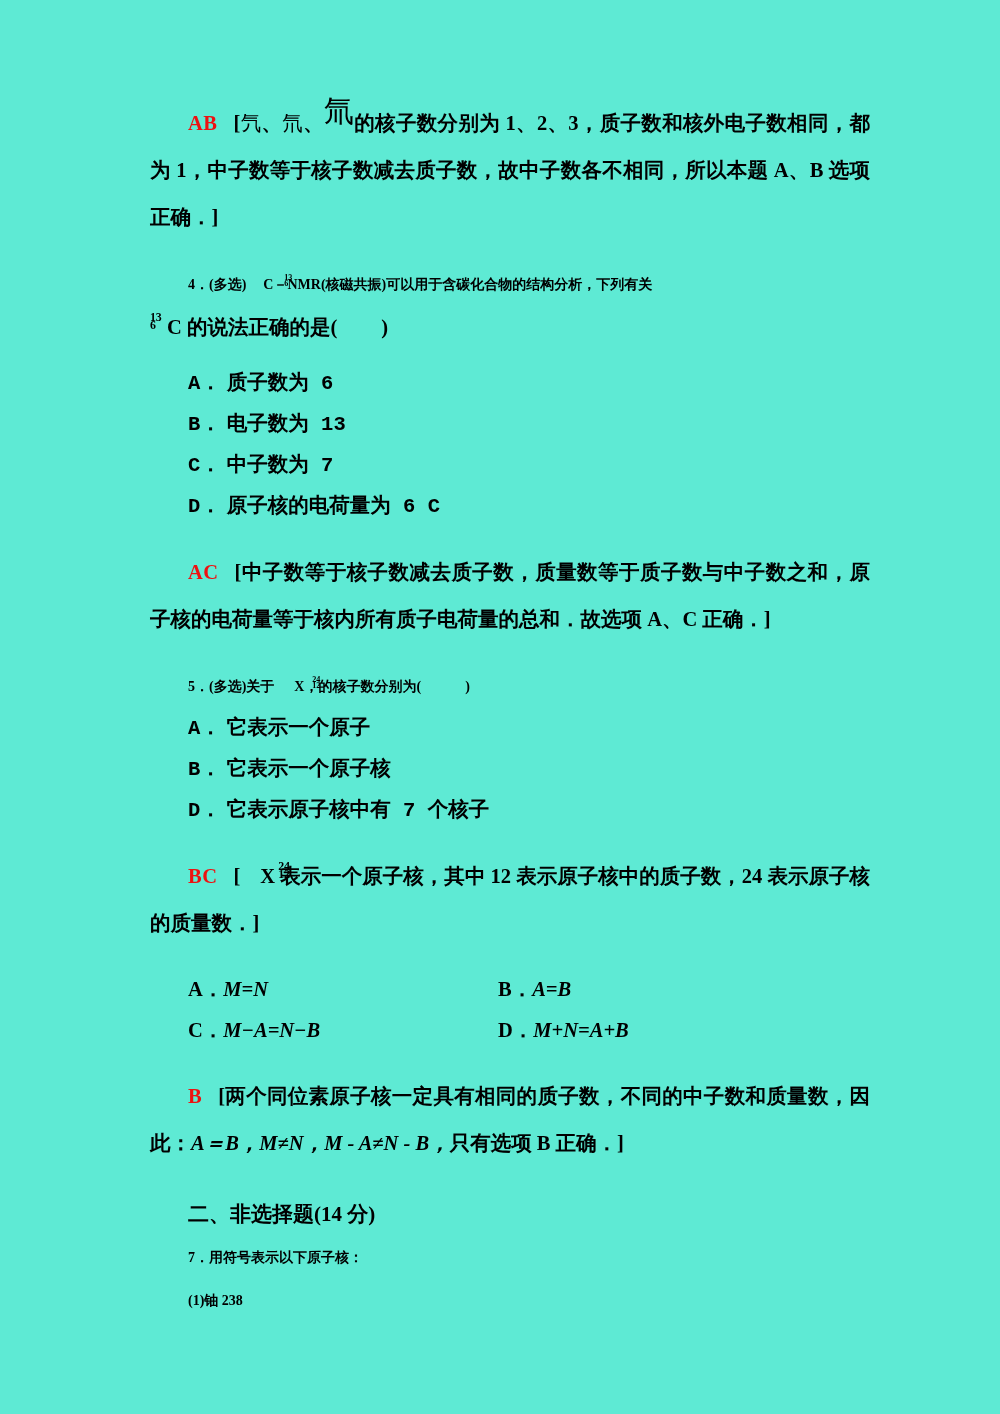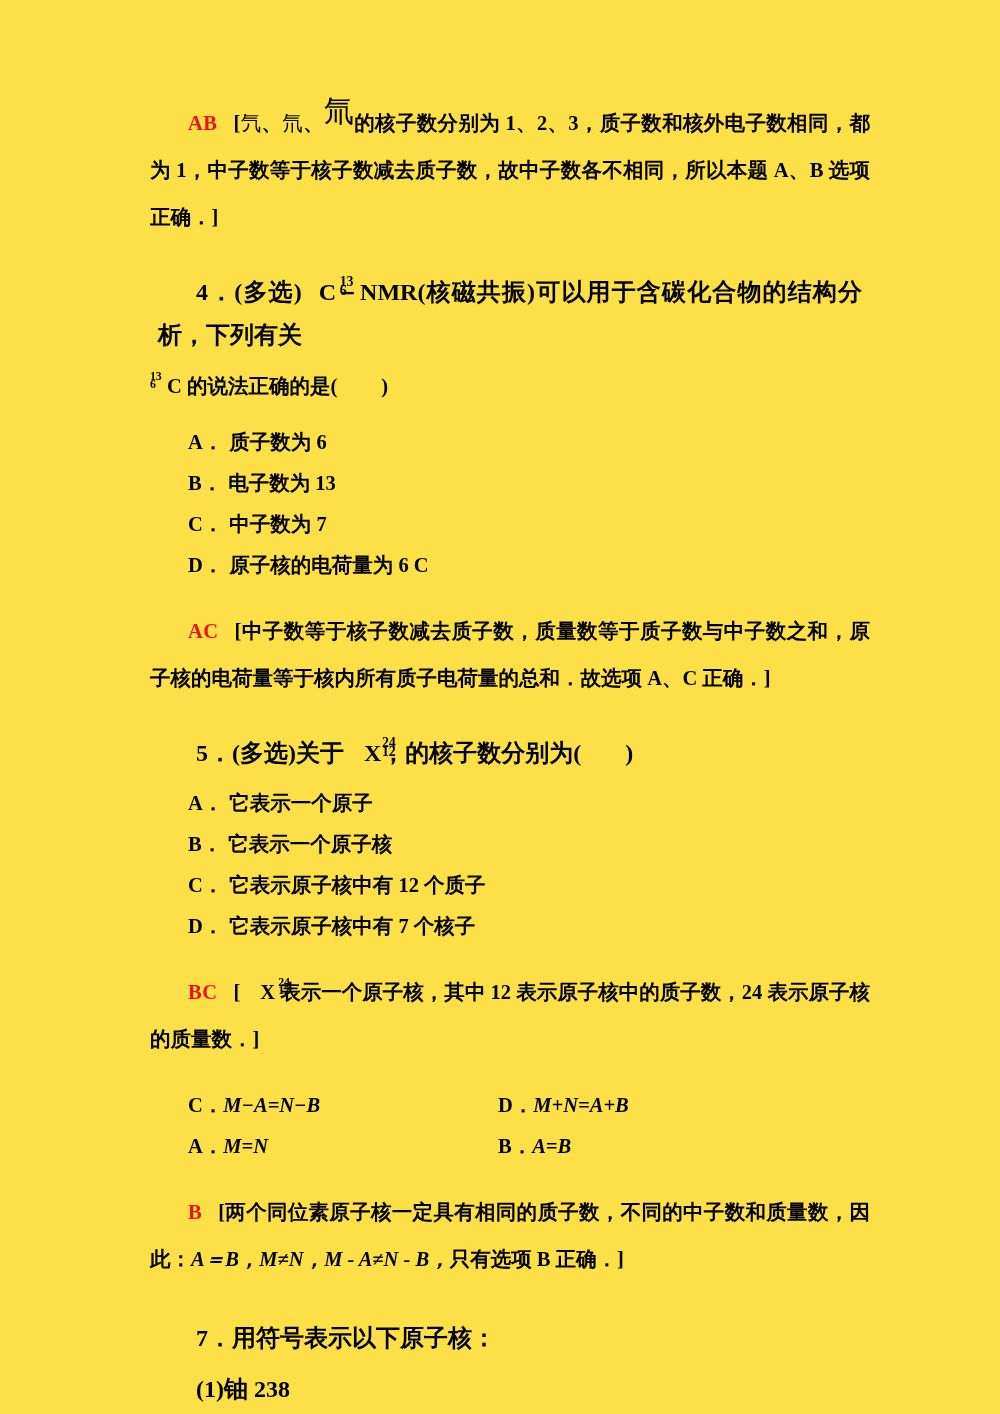--- a/index.html
+++ b/index.html
@@ -4,21 +4,21 @@
 <style>
   html, body {
     margin: 0;
     padding: 0;
     background: #ffffff;
   }
   .page {
     position: relative;
     width: 1000px;
     height: 1414px;
-    background: #fde047;
+    background: #5eead4;
     box-sizing: border-box;
     padding: 100px 130px 0 150px;
     font-family: "Liberation Serif", "DejaVu Serif", serif;
     color: #000000;
   }
 
   
   .answer-block {
     font-size: 20.5px;
     font-weight: bold;
@@ -31,44 +31,45 @@
 
   .ans-label {
     color: #ee1111;
     font-weight: bold;
     letter-spacing: 0.5px;
     padding-right: 16px;
   }
 
   
   .q-stem {
-    font-size: 24px;
+    font-size: 14px;
     font-weight: bold;
     line-height: 43px;
     text-align: justify;
     text-justify: inter-character;
     text-indent: 38px;
-    margin: 8px;
+    margin: 0;
   }
   .q-cont {
     font-size: 20.5px;
     font-weight: bold;
     line-height: 43px;
     margin: 0;
     text-indent: 0;
   }
 
   
   .opt {
     font-size: 20.5px;
     font-weight: bold;
     line-height: 41px;
     margin: 0;
     padding-left: 38px;
     white-space: nowrap;
+    font-family: Liberation Mono, monospace;
   }
   .opt .optkey { padding-right: 6px; }
   .opt-row {
     display: flex;
     font-size: 20.5px;
     font-weight: bold;
     line-height: 41px;
     padding-left: 38px;
   }
   .opt-row .cell { width: 310px; flex: none; white-space: nowrap; }
@@ -161,49 +162,49 @@
   </div>
 
   <div class="gap-md"></div>
 
   <div class="q-stem">
     <span>5．</span><span>(多选)</span><span>关于</span><span class="nuc"><i class="sup">24</i><i class="sub">12</i></span><span class="nuc-sp-wide"></span><span class="sym">X</span><span>，的核子数分别为(</span><span class="paren-gap"></span><span>)</span>
   </div>
 
   <div class="opt"><span class="optkey">A．</span><span>它表示一个原子</span></div>
   <div class="opt"><span class="optkey">B．</span><span>它表示一个原子核</span></div>
-  <div class="opt"><span class="optkey">C．</span><span>它表示原子核中有 12 个质子</span></div>
   <div class="opt"><span class="optkey">D．</span><span>它表示原子核中有 7 个核子</span></div>
 
   <div class="gap-md"></div>
 
   <div class="answer-block">
     <span class="ans-label">BC</span><span>[</span><span class="nuc"><i class="sup">24</i><i class="sub">12</i></span><span class="nuc-sp-wide"></span><span class="sym">X</span> <span>表示一个原子核，其中 12 表示原子核中的质子数，24 表示原子核的质量数．</span><span>]</span>
   </div>
 
   <div class="gap-md"></div>
 
 
+  <div class="opt-row">
+    <span class="cell"><span class="optkey">A．</span><span class="mi">M=N</span></span>
+    <span class="cell"><span class="optkey">B．</span><span class="mi">A=B</span></span>
+  </div>
   <div class="opt-row">
     <span class="cell"><span class="optkey">C．</span><span class="mi">M−A=N−B</span></span>
     <span class="cell"><span class="optkey">D．</span><span class="mi">M+N=A+B</span></span>
   </div>
-  <div class="opt-row">
-    <span class="cell"><span class="optkey">A．</span><span class="mi">M=N</span></span>
-    <span class="cell"><span class="optkey">B．</span><span class="mi">A=B</span></span>
-  </div>
 
   <div class="gap-md"></div>
 
   <div class="answer-block">
     <span class="ans-label">B</span><span>[</span><span>两个同位素原子核一定具有相同的质子数，不同的中子数和质量数，因此：</span><span class="mi">A＝B，M≠N，M - A≠N - B，</span><span>只有选项 B 正确．</span><span>]</span>
   </div>
 
   <div class="gap-lg"></div>
 
+  <div class="sec-head">二、非选择题(14 分)</div>
 
   <div class="q-stem">
     <span>7．</span><span>用符号表示以下原子核：</span>
   </div>
 
   <div class="q-stem">(1)铀 238</div>
 
 </div>
 
 </body></html>

